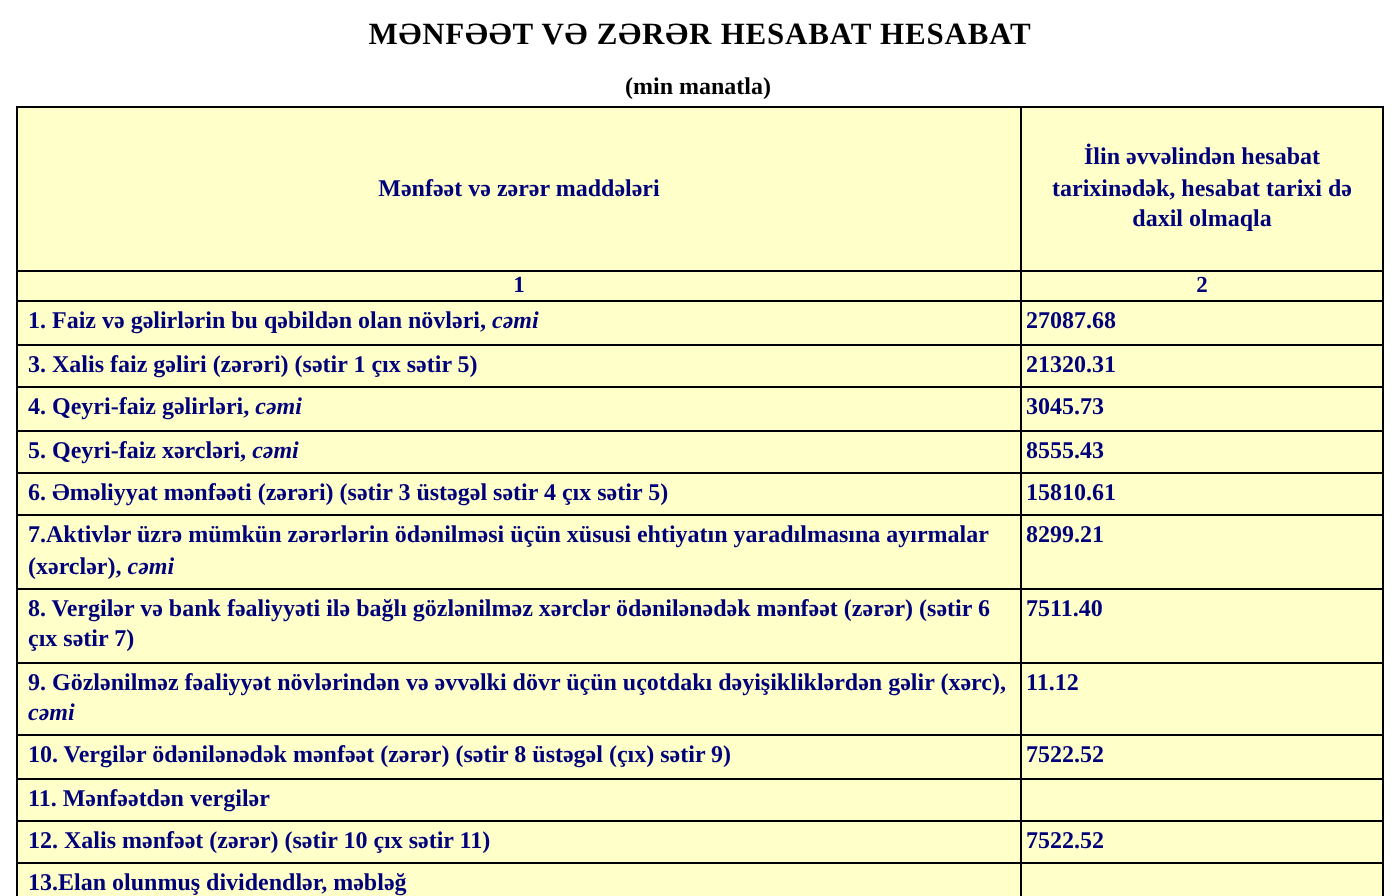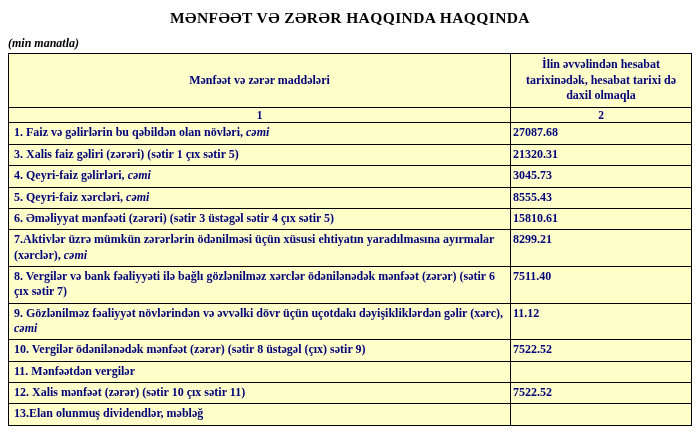--- a/index.html
+++ b/index.html
@@ -14,22 +14,21 @@
 
   .title {
     text-align: center;
     font-size: 15.5px;
     font-weight: bold;
     color: #000000;
     letter-spacing: 0.4px;
     margin: 2px 0 9px 0;
   }
   .note {
-    text-align: left;
-    font-style: italic;
+    text-align: center;
     font-weight: bold;
     font-size: 12px;
     color: #000000;
     margin: 0 2px 2px 0;
   }
 
   table.pl {
     width: 100%;
     border-collapse: collapse;
     table-layout: fixed;
@@ -40,21 +39,21 @@
   table.pl th, table.pl td {
     border: 1px solid var(--border-color, #000000);
     background: var(--cell-bg, #FFFFC9);
     color: var(--text-color, #00007B);
     font-weight: bold;
     font-size: 12px;
   }
   table.pl th {
     text-align: center;
     vertical-align: middle;
-    padding: 3px 6px;
+    padding: 17px 6px;
     line-height: 1.3;
   }
   tr.numrow th { padding: 1px 2px; font-size: 11.5px; line-height: 1.1; }
 
   td.label {
     padding: 2px 4px 3px 5px;
     line-height: 1.28;
     vertical-align: top;
   }
   td.val {
@@ -63,21 +62,21 @@
     padding: 2px 6px 2px 2px;
   }
   td.blocked { background: var(--blocked, #000000); }
   .it { font-style: italic; }
 </style>
 </head>
 <body>
 
 <div class="page">
 
-  <div class="title">MƏNFƏƏT VƏ ZƏRƏR HAQQINDA HAQQINDA</div>
+  <div class="title">MƏNFƏƏT VƏ ZƏRƏR HESABAT HESABAT</div>
 
   <div class="note">(min manatla)</div>
 
   <table class="pl">
     <colgroup>
         <col class="c1">
         <col class="c2">
       </colgroup>
     <thead>
       <tr>

